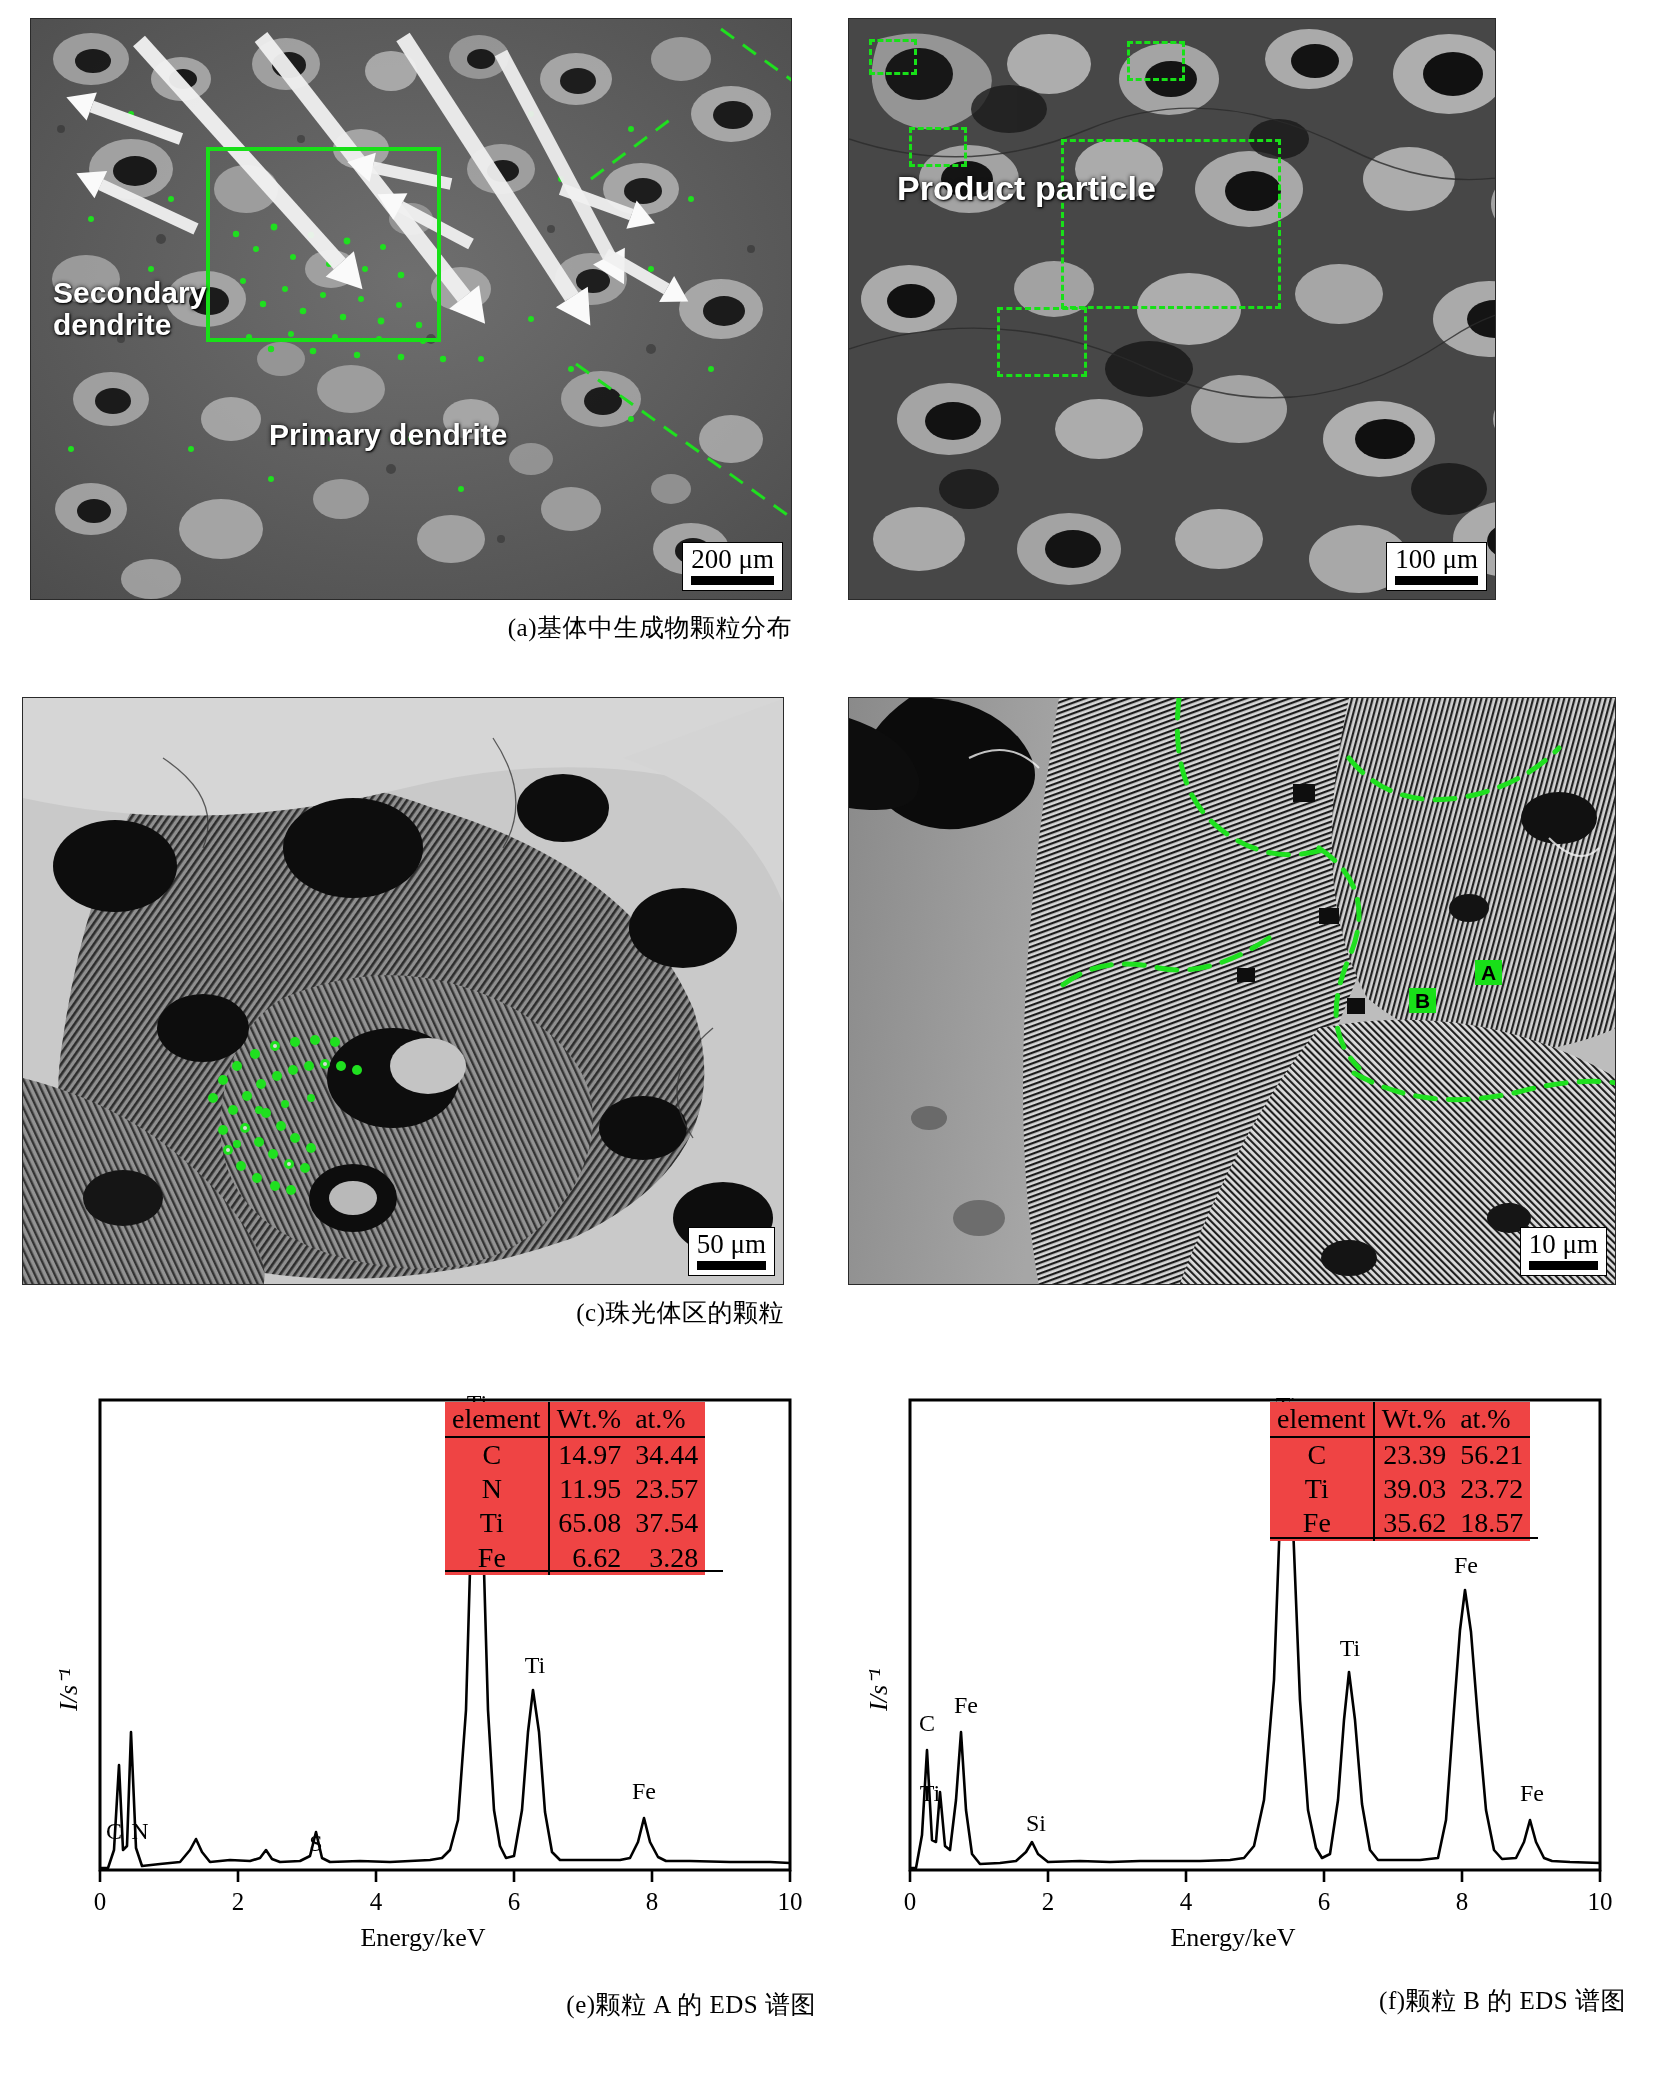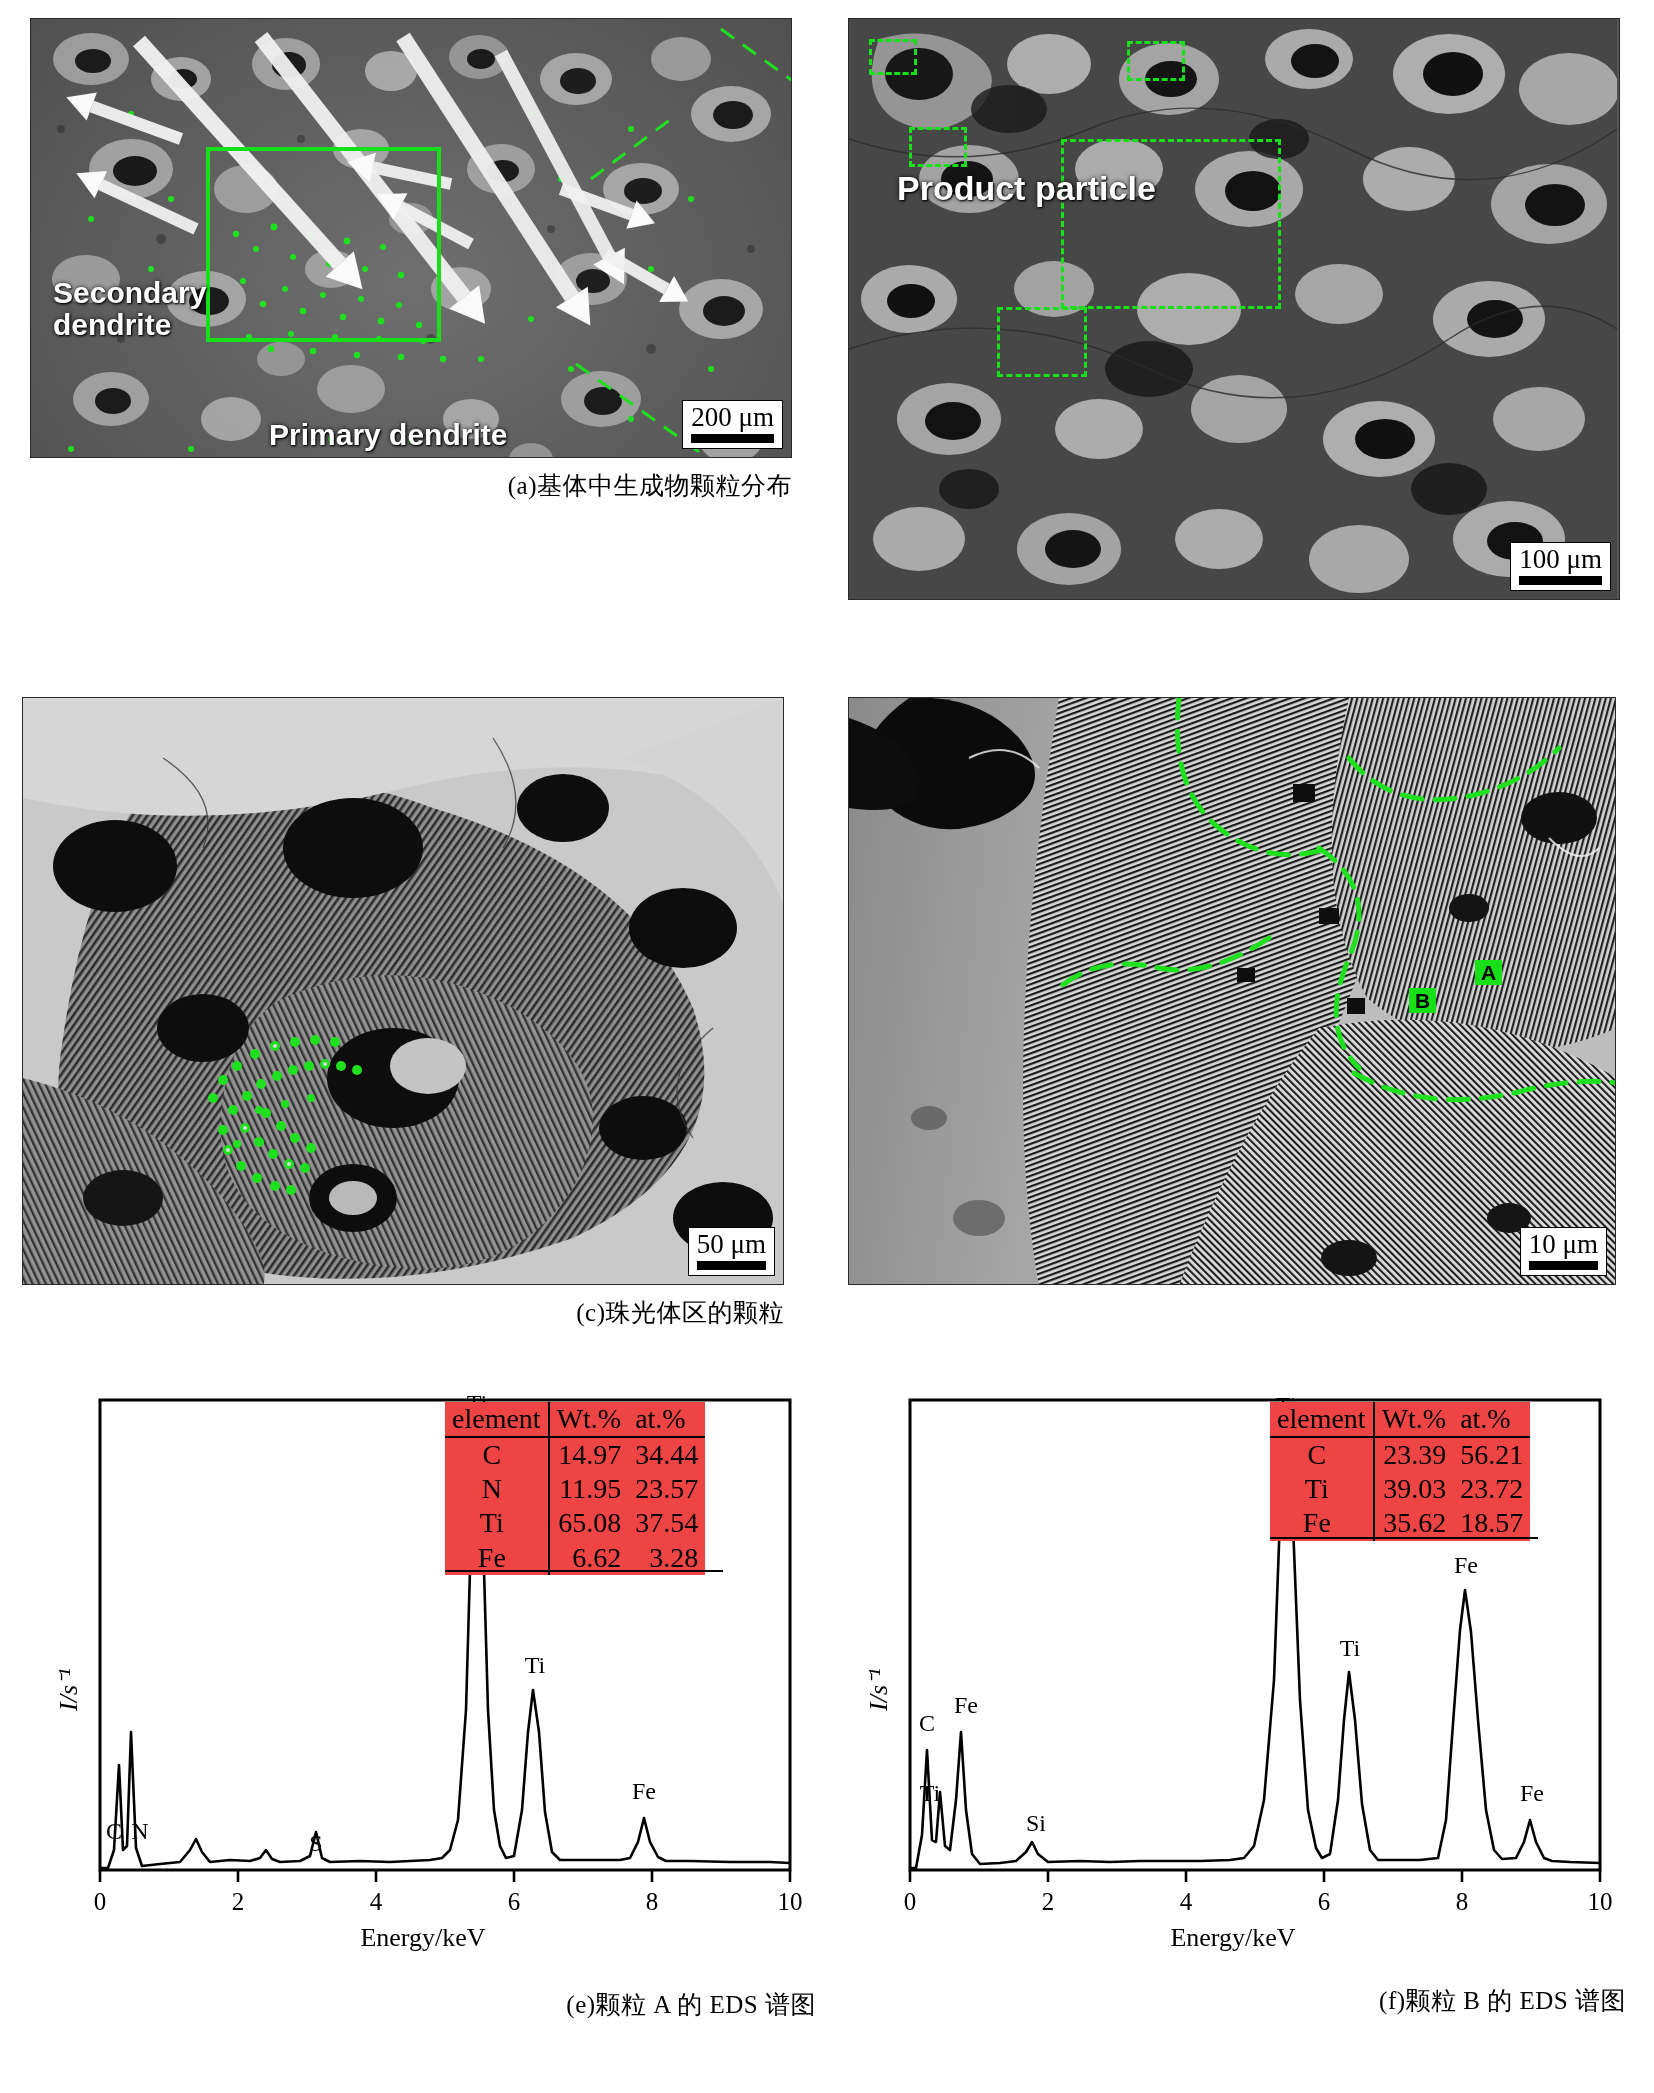--- a/index.html
+++ b/index.html
@@ -154,21 +154,21 @@
   .eds-table thead th { border-bottom: 2px solid #000; }
   .eds-table .colsep { border-left: 2px solid #000; }
   svg { display: block; }
 </style>
 </head>
 <body>
 
 <div class="figure-grid">
 
   <div class="panel" style="left:30px; top:18px; width:762px;">
-    <div class="panel-img" style="width:762px; height:440px;">
+    <div class="panel-img" style="width:762px; height:582px;">
       <svg class="micro" width="762" height="582" viewBox="0 0 762 582" preserveAspectRatio="none">
         <defs>
           <radialGradient id="gA" cx="50%" cy="45%" r="80%">
             <stop offset="0%" stop-color="#6f6f6f"></stop>
             <stop offset="100%" stop-color="#4a4a4a"></stop>
           </radialGradient>
         </defs>
         <rect width="762" height="582" fill="url(#gA)"></rect>
 
         <g opacity="0.85">
@@ -352,21 +352,21 @@
 
       <div class="scalebar">
         <span>200 μm</span>
         <span class="bar"></span>
       </div>
     </div>
     <div class="caption">(a)基体中生成物颗粒分布</div>
   </div>
 
   <div class="panel" style="left:848px; top:18px; width:768px;">
-    <div class="panel-img" style="width:772px; height:582px;">
+    <div class="panel-img" style="width:648px; height:582px;">
       <svg class="micro" width="768" height="582" viewBox="0 0 768 582" preserveAspectRatio="none">
         <rect width="768" height="582" fill="#474747"></rect>
         <g opacity="0.95">
           <path d="M30 20 q50 -15 90 10 q40 25 10 60 q-40 35 -85 10 q-35 -25 -15 -80z" fill="#9a9a9a"></path>
           <ellipse cx="70" cy="55" rx="34" ry="26" fill="#151515"></ellipse>
           <ellipse cx="200" cy="45" rx="42" ry="30" fill="#b3b3b3"></ellipse>
           <ellipse cx="320" cy="60" rx="50" ry="36" fill="#aaaaaa"></ellipse>
           <ellipse cx="322" cy="60" rx="26" ry="18" fill="#121212"></ellipse>
           <ellipse cx="460" cy="40" rx="44" ry="30" fill="#b0b0b0"></ellipse>
           <ellipse cx="466" cy="42" rx="24" ry="17" fill="#111"></ellipse>

